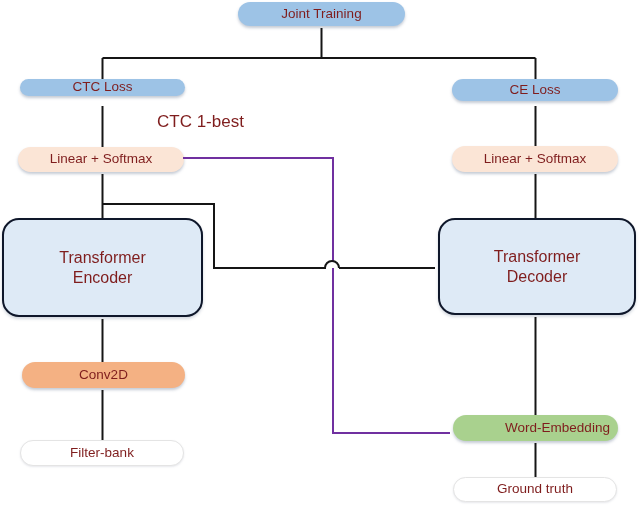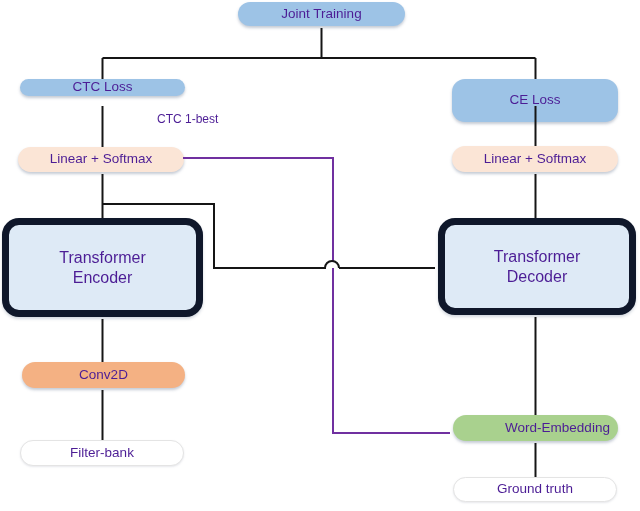--- a/index.html
+++ b/index.html
@@ -1,21 +1,21 @@
 <!DOCTYPE html>
 <html><head>
 <meta charset="utf-8">
 <style>
   html,body{margin:0;padding:0;background:#ffffff;}
   #stage{
     position:relative;
     width:640px;height:511px;
     background:#ffffff;
     font-family:"Liberation Sans","DejaVu Sans",sans-serif;
-    color:#4c1d95;
+    color:#7f1d1d;
     overflow:hidden;
   }
   .node{
     position:absolute;
     display:flex;align-items:center;justify-content:center;
     text-align:center;
     box-sizing:border-box;
     font-size:13.5px;
     line-height:1.25;
     z-index:1;
@@ -28,43 +28,43 @@
   .peach{background:#FBE5D6;text-align:center;}
   .orange{background:#F4B183;border-radius:13px;}
   .green{background:#A9D18E;padding-left:44px;}
   .white{
     background:#ffffff;
     border:1px solid #e4e4e4;
     box-shadow:0 1px 2px rgba(120,130,150,0.18);
   }
   .bigbox{
     background:#DEEAF6;
-    border:7px solid #0f172a;
+    border:2px solid #0f172a;
     border-radius:17px;
     font-size:16px;
     box-shadow:0 2px 3px rgba(110,125,150,0.30);
   }
   .node-label{white-space:pre-line;}
 
   
   #n-joint      {left:238px;top:2px;  width:167px;height:24px;}
   #n-ctc-loss   {left:20px; top:79px; width:165px;height:17px;}
-  #n-ce-loss    {left:452px;top:79px; width:166px;height:43px;}
+  #n-ce-loss    {left:452px;top:79px; width:166px;height:22px;}
   #n-lin-left   {left:18px; top:147px;width:166px;height:25px;}
   #n-lin-right  {left:452px;top:146px;width:166px;height:26px;}
   #n-encoder    {left:2px;  top:218px;width:201px;height:99px;}
   #n-decoder    {left:438px;top:218px;width:198px;height:97px;}
   #n-conv2d     {left:22px; top:362px;width:163px;height:26px;}
   #n-filterbank {left:20px; top:440px;width:164px;height:26px;justify-content:center;}
   #n-wordemb    {left:453px;top:415px;width:165px;height:26px;}
   #n-groundtruth{left:453px;top:477px;width:164px;height:25px;}
 
   #ann-ctc-1best{
     position:absolute;left:157px;top:112px;
-    font-size:12px;z-index:1;
+    font-size:17px;z-index:1;
   }
 
   #wires{
     position:absolute;left:0;top:0;width:640px;height:511px;
     z-index:2;pointer-events:none;
   }
   #wires path{fill:none;stroke-width:2;}
   #wires path.blk{stroke:#151515;}
   #wires path.pur{stroke:#7030A0;}
   #wires path.mask{fill:#ffffff;stroke:none;}

